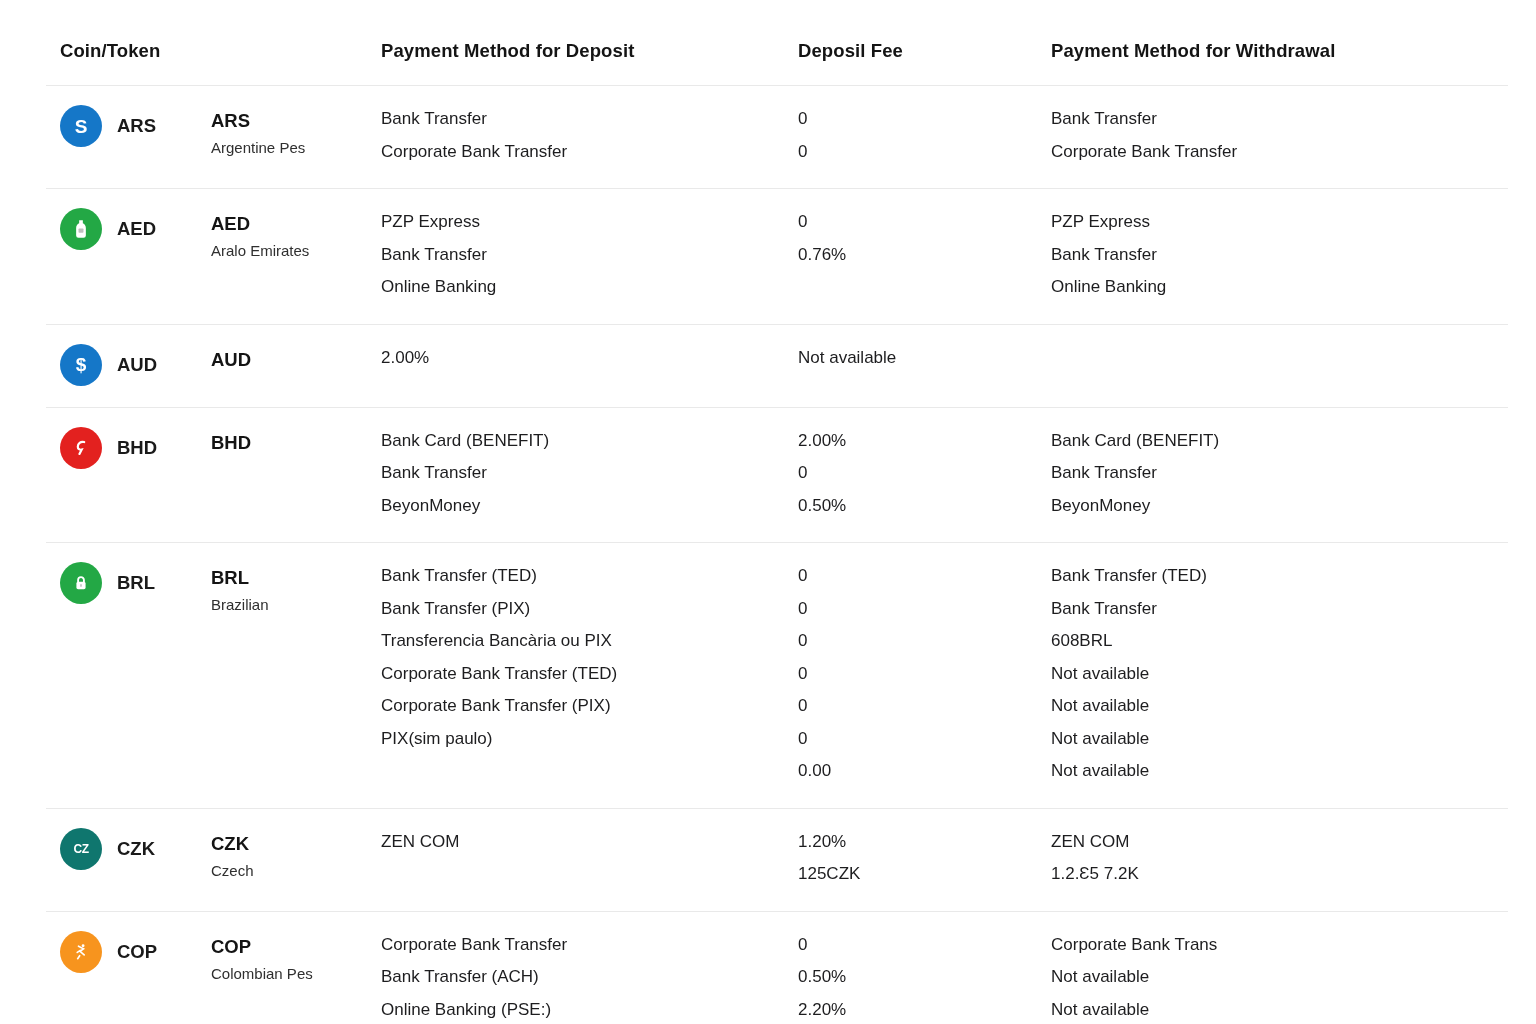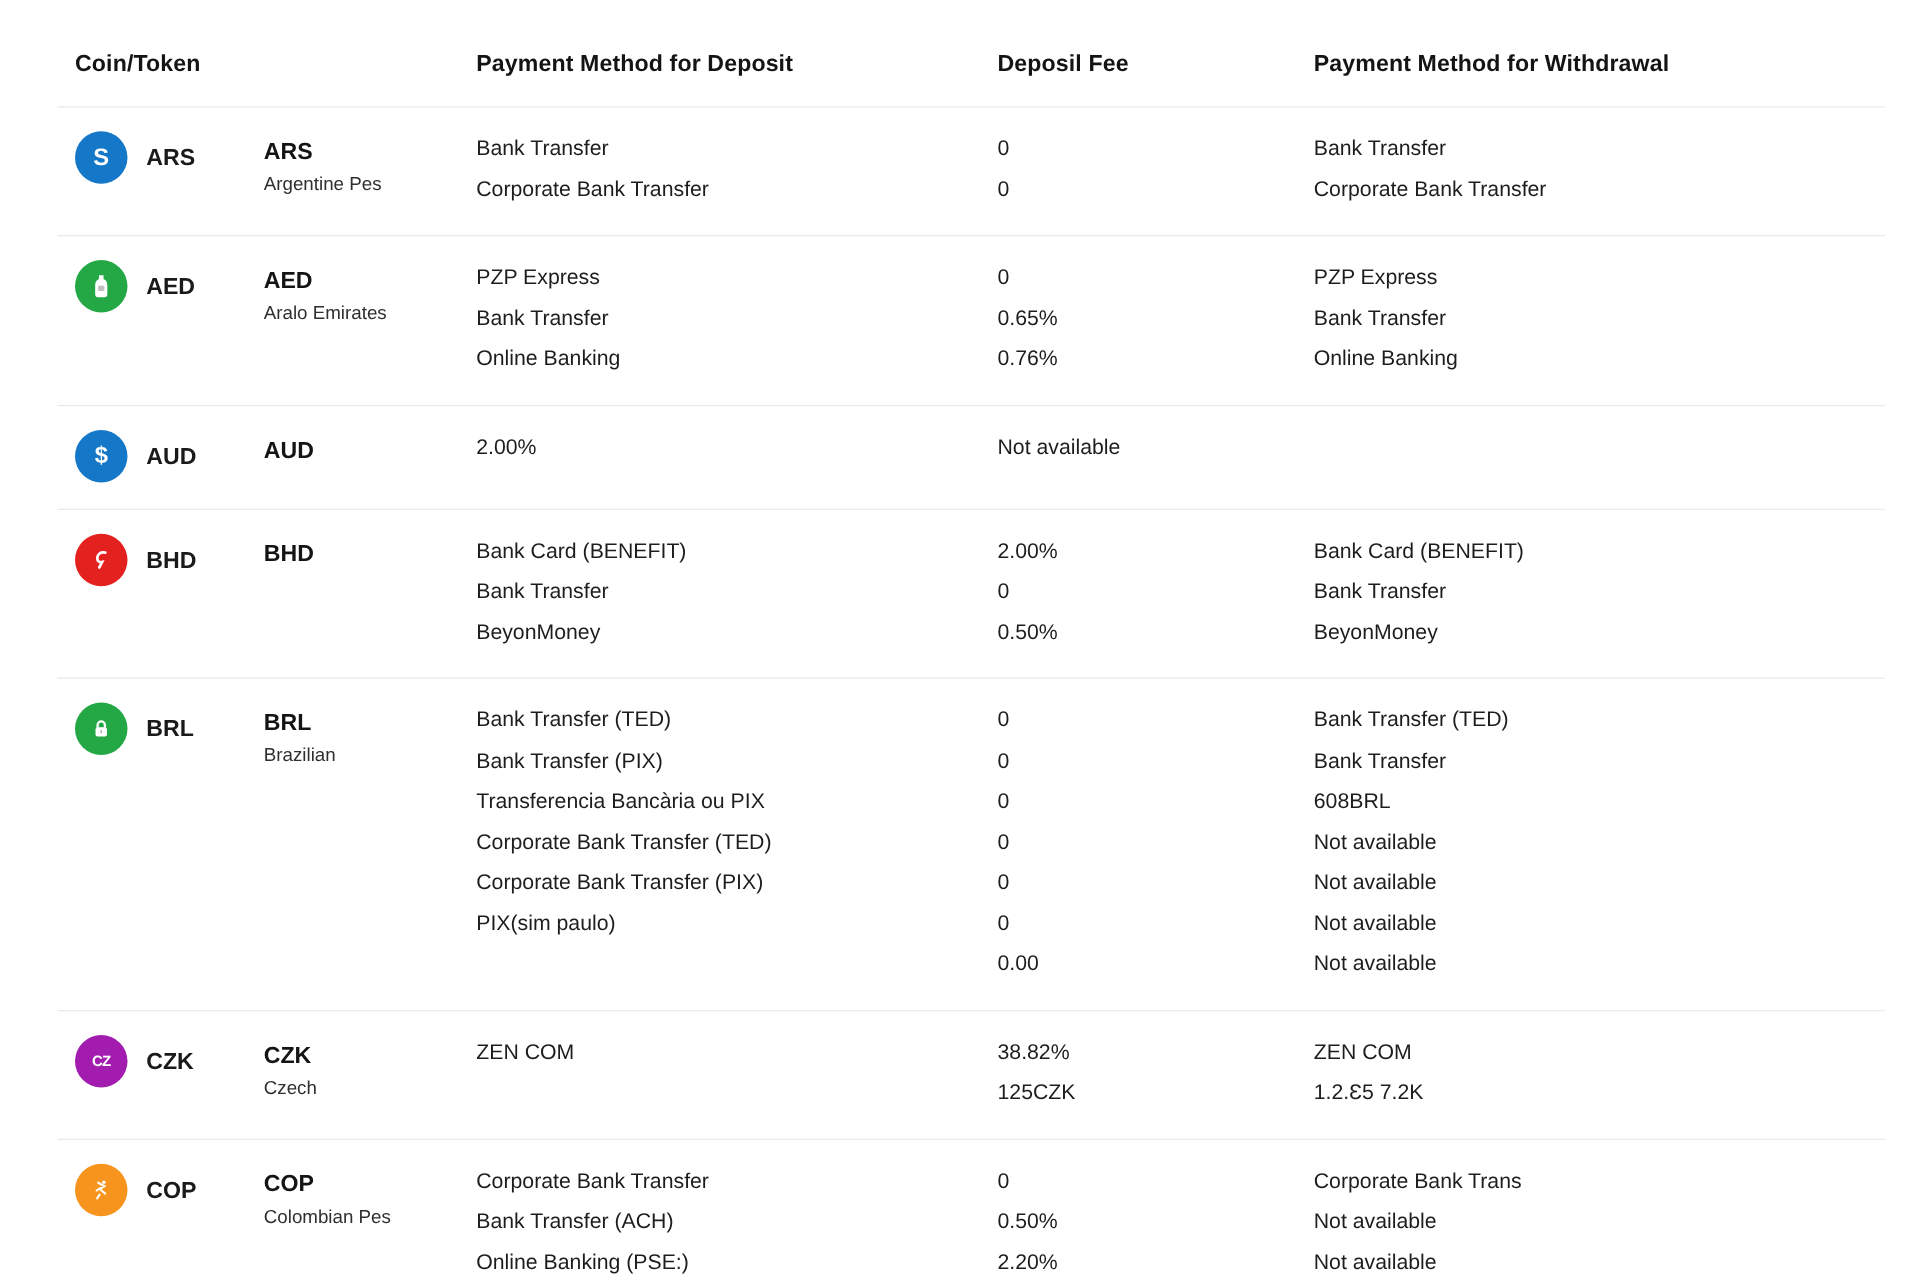--- a/index.html
+++ b/index.html
@@ -97,21 +97,20 @@
       <div class="coin-name">AED</div>
       <div class="coin-subtitle">Aralo Emirates</div>
     </div>
     <div class="lines">
           <div class="line">PZP Express</div>
           <div class="line">Bank Transfer</div>
           <div class="line">Online Banking</div>
         </div>
     <div class="lines">
           <div class="line">0</div>
-          <div class="line">0.65%</div>
           <div class="line">0.76%</div>
         </div>
     <div class="lines">
           <div class="line">PZP Express</div>
           <div class="line">Bank Transfer</div>
           <div class="line">Online Banking</div>
         </div>
   </div>
 
   <div class="grid-row coin-row">
@@ -201,34 +200,34 @@
           <div class="line">608BRL</div>
           <div class="line">Not available</div>
           <div class="line">Not available</div>
           <div class="line">Not available</div>
           <div class="line">Not available</div>
         </div>
   </div>
 
   <div class="grid-row coin-row">
     <div class="coin-cell">
-      <div class="coin-icon" style="background: #a21caf;">
+      <div class="coin-icon" style="background: #0f766e;">
             <span class="icon-glyph small">CZ</span>
           </div>
       <div class="ticker">CZK</div>
     </div>
     <div class="name-cell">
       <div class="coin-name">CZK</div>
       <div class="coin-subtitle">Czech</div>
     </div>
     <div class="lines">
           <div class="line">ZEN COM</div>
         </div>
     <div class="lines">
-          <div class="line">38.82%</div>
+          <div class="line">1.20%</div>
           <div class="line">125CZK</div>
         </div>
     <div class="lines">
           <div class="line">ZEN COM</div>
           <div class="line">1.2.Ɛ5 7.2K</div>
         </div>
   </div>
 
   <div class="grid-row coin-row">
     <div class="coin-cell">

